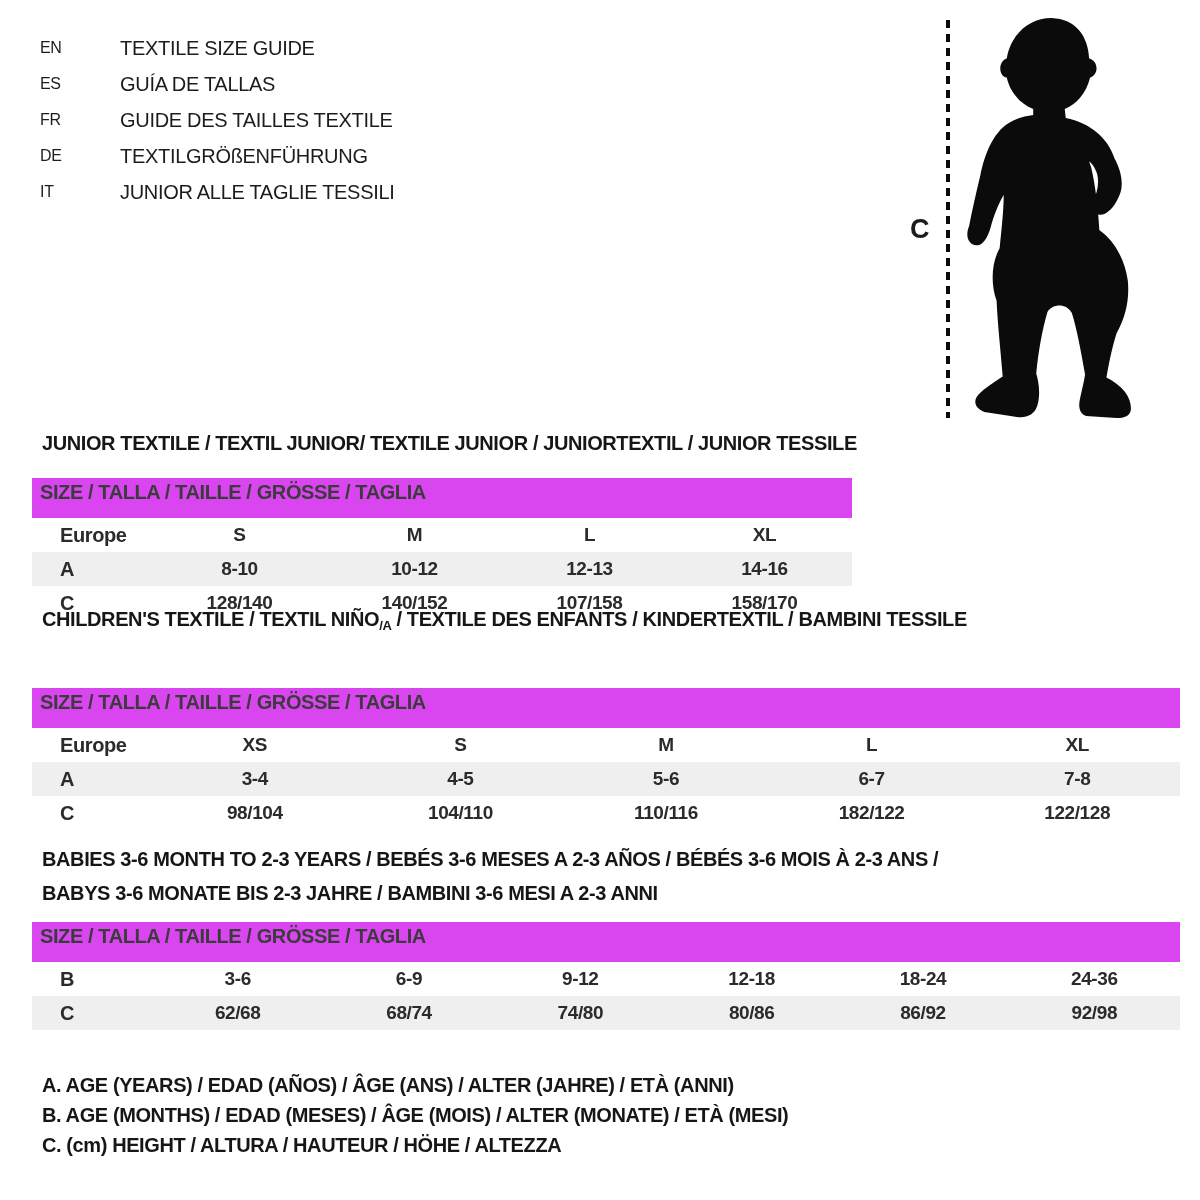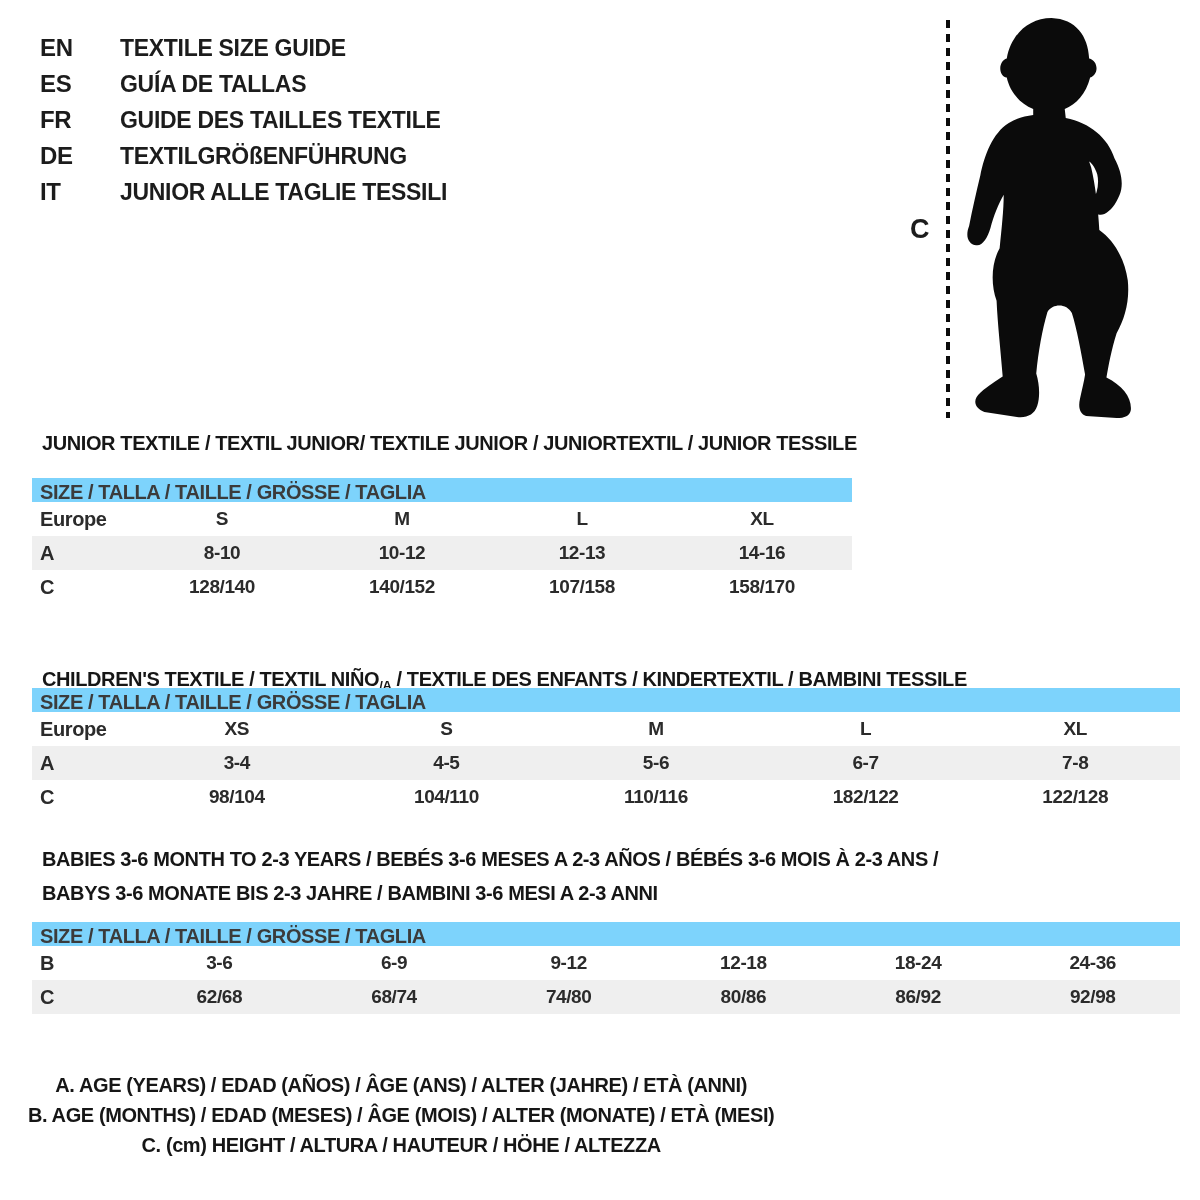--- a/index.html
+++ b/index.html
@@ -9,23 +9,23 @@
     font-family: "Liberation Sans", sans-serif;
     color: #1c1c1c;
     overflow: hidden;
     -webkit-font-smoothing: antialiased;
   }
 
   
   .lang-list { position: absolute; left: 40px; top: 30px; }
   .lang-row { display: flex; height: 36px; align-items: center; }
   .lang-code {
-    width: 80px; font-size: 24px; font-weight: bold; letter-spacing: -0.3px;
-  }
-  .lang-label { font-size: 23px; font-weight: bold; letter-spacing: -0.3px; }
+    width: 80px; font-size: 16px; font-weight: normal; letter-spacing: -0.3px;
+  }
+  .lang-label { font-size: 20px; font-weight: normal; letter-spacing: -0.3px; }
 
   
   .figure-area { position: absolute; left: 890px; top: 0; width: 280px; height: 430px; }
   .height-line {
     position: absolute; left: 56px; top: 20px; width: 4px; height: 398px;
     background: repeating-linear-gradient(to bottom, #0b0b0b 0 8px, transparent 8px 14px);
   }
   .figure-c-label {
     position: absolute; left: 20px; top: 214px;
     font-size: 27px; font-weight: bold;
@@ -37,43 +37,43 @@
     position: absolute; left: 42px;
     font-size: 20px; font-weight: bold; letter-spacing: -0.4px; color: #161616;
     white-space: nowrap;
   }
   .subscript { font-size: 13px; vertical-align: -4px; }
   .title-line2 { display: block; margin-top: 11px; }
 
   
   .size-table { position: absolute; left: 32px; }
   .size-table .thead {
-    height: 24px; line-height: 28px; padding-left: 8px;
-    background: #7dd3fc; color: #3b3b3b;
+    height: 40px; line-height: 28px; padding-left: 8px;
+    background: #d946ef; color: #3b3b3b;
     font-size: 20px; font-weight: bold; letter-spacing: -0.4px;
   }
   .trow { display: flex; height: 34px; align-items: center; }
   .trow.stripe { background: #efefef; }
   .tlabel {
     width: 100px; padding-left: 8px;
-    font-size: 20px; font-weight: bold; color: #2b2b2b; letter-spacing: -0.4px;
+    font-size: 20px; font-weight: bold; color: #2b2b2b; letter-spacing: -0.4px; margin-left: 20px;
   }
   .tcell {
     flex: 1; text-align: center;
     font-size: 19px; font-weight: bold; color: #2b2b2b; letter-spacing: -0.4px;
   }
   #junior-table   { top: 478px; width: 820px; }
   #children-table { top: 688px; width: 1148px; }
   #babies-table   { top: 922px; width: 1148px; }
   #junior-title   { top: 432px; }
-  #children-title { top: 668px; }
+  #children-title { top: 608px; }
   #babies-title   { top: 848px; }
 
   
-  .legend { position: absolute; left: 28px; top: 1070px; text-align: center; }
+  .legend { position: absolute; left: 42px; top: 1070px; }
   .legend-line {
     font-size: 20px; font-weight: bold; letter-spacing: -0.4px; color: #161616;
     height: 30px; line-height: 30px; white-space: nowrap;
   }
 </style>
 </head>
 <body>
 
 <div class="lang-list">
   <div class="lang-row">

